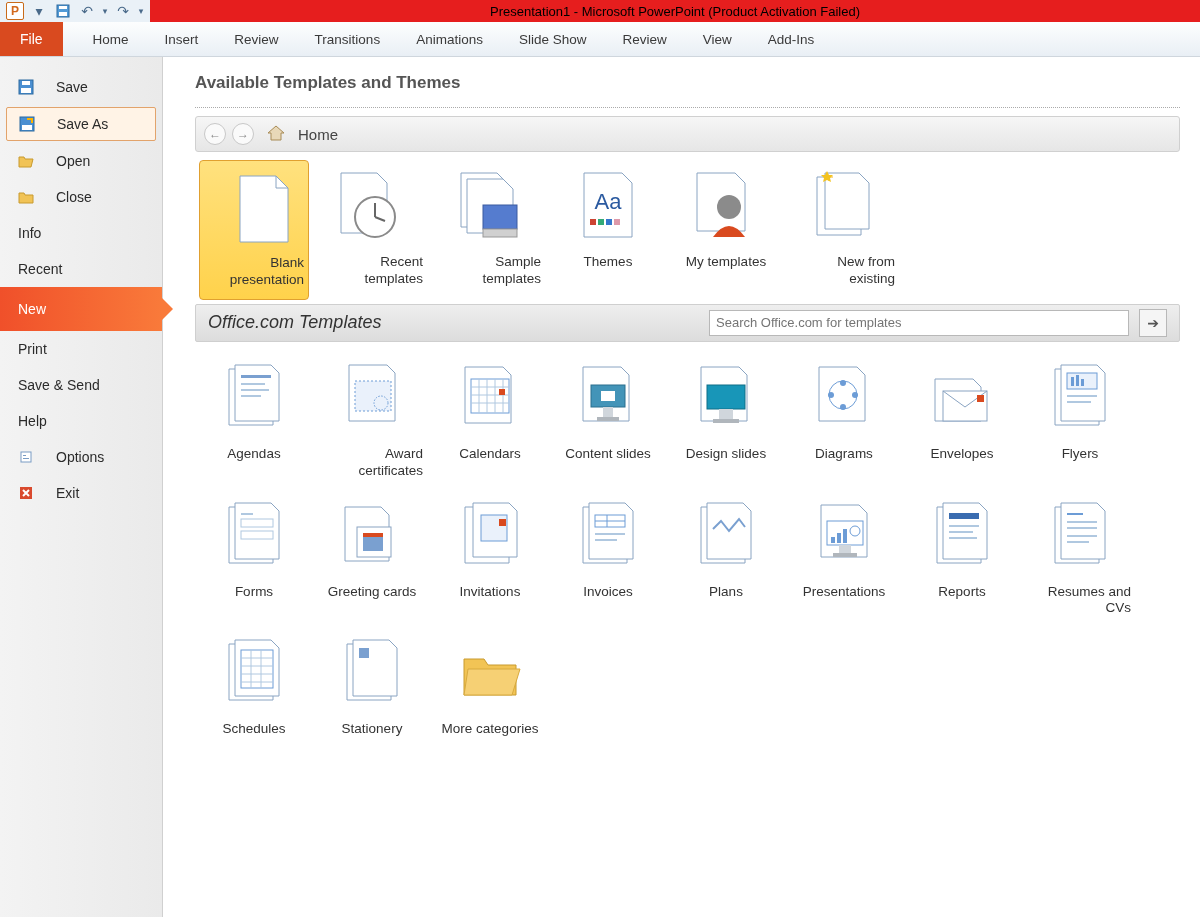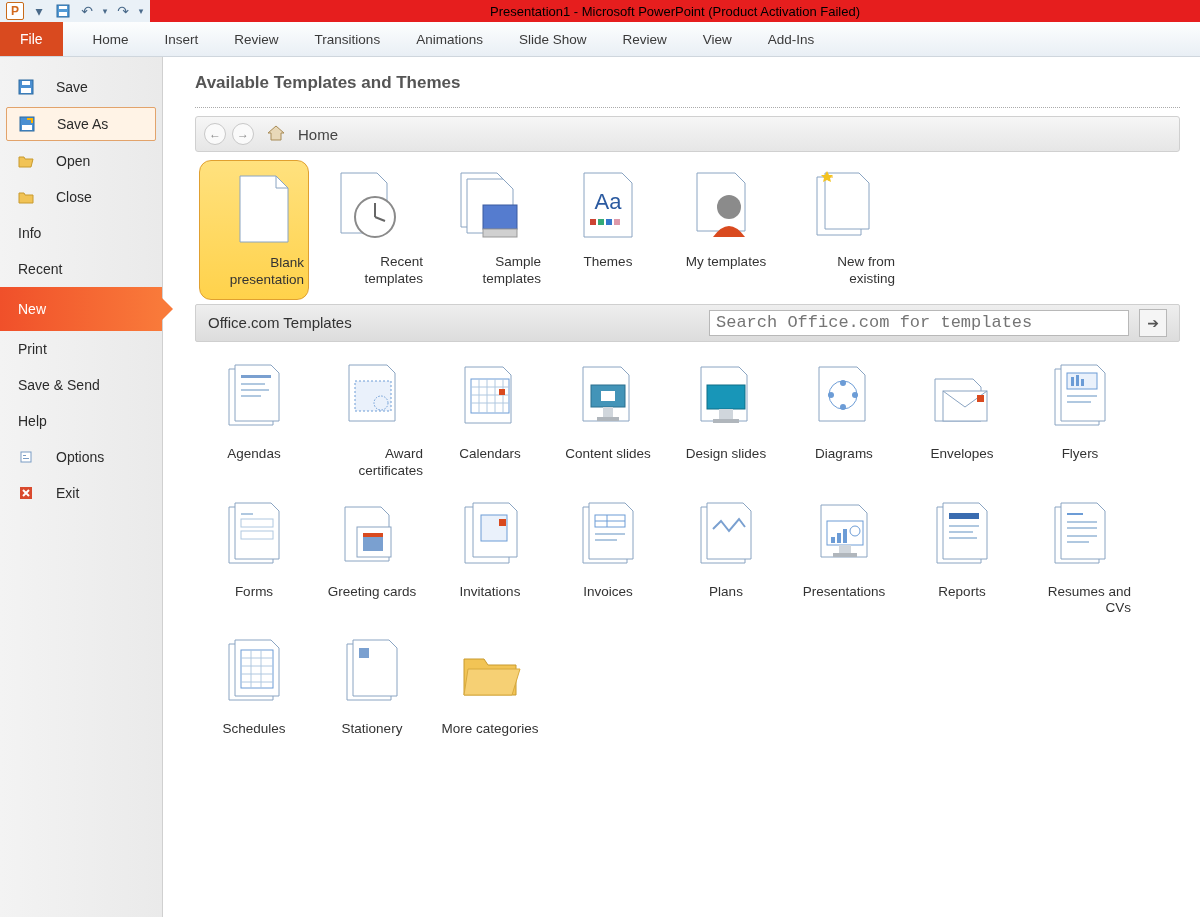--- a/index.html
+++ b/index.html
@@ -169,21 +169,21 @@
     align-items:center;
     padding:8px 4px 10px;
     margin:0 4px;
     text-align:right;
     font-size:13.5px;
     color:#333;
   }
   .tpl-item.selected {
     background:linear-gradient(to bottom,#ffe17e,#ffd24b);
     border:1px solid #e0a030;
-    border-radius:12px;
+    border-radius:4px;
     padding-left:24px;
   }
   .tpl-icon {
     width:80px;
     height:80px;
     display:flex;
     align-items:center;
     justify-content:center;
     margin-bottom:6px;
     position:relative;
@@ -196,33 +196,33 @@
     background:linear-gradient(to bottom,#eeeeee,#dcdcdc);
     border:1px solid #cfcfcf;
     border-radius:2px;
     display:flex;
     align-items:center;
     padding:0 12px;
     gap:10px;
     margin:4px 0 10px;
   }
   .section-bar .title {
-    font-size:15px;
+    font-size:18px;
     color:#333;
     flex:1;
+    font-style:italic;
   }
   .search-box {
     width:420px;
     height:26px;
     border:1px solid #b8b8b8;
     background:#fff;
     padding:2px 6px;
-    font-size:17px;
+    font-size:13px;
     color:#777;
-    font-family:Liberation Mono, monospace;
   }
   .go-btn {
     width:28px;height:28px;border:1px solid #b8b8b8;background:#f5f5f5;
     display:flex;align-items:center;justify-content:center;font-size:14px;color:#555;
   }
 
   
   svg { overflow:visible; }
 </style>
 </head>

